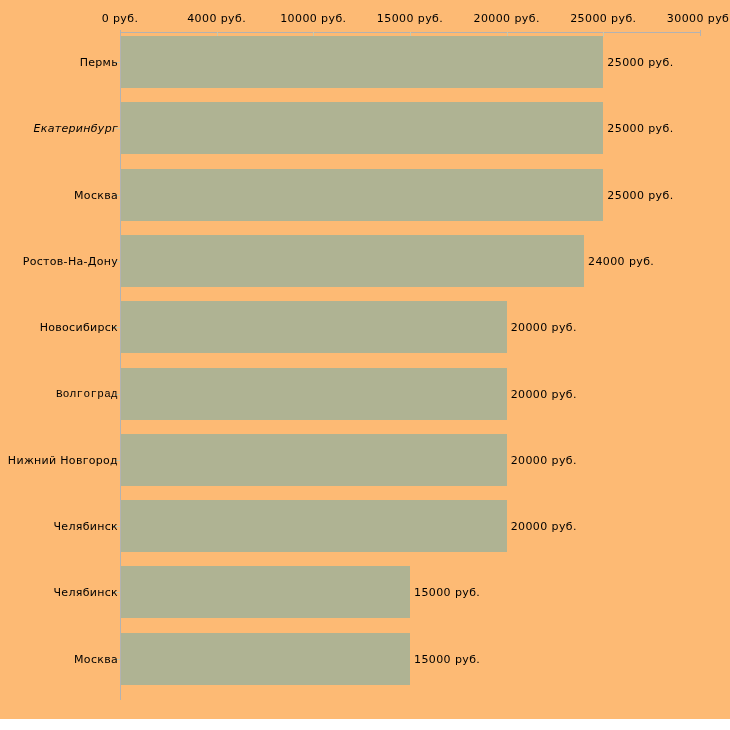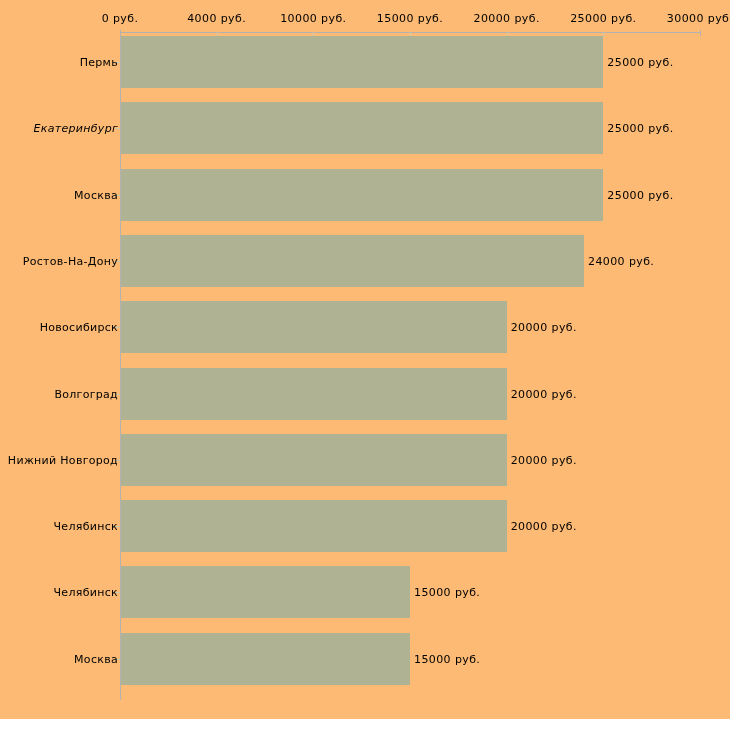--- a/index.html
+++ b/index.html
@@ -133,21 +133,21 @@
       <div class="cat-tick" style="top: 592.4px;"></div>
       <div class="cat-tick" style="top: 658.7px;"></div>
     </div>
 
   <div id="cat-labels">
       <div class="cat-label" style="top: 62px;">Пермь</div>
       <div class="cat-label" style="top: 128.3px; font-style: italic;">Екатеринбург</div>
       <div class="cat-label" style="top: 194.6px;">Москва</div>
       <div class="cat-label" style="top: 260.9px; padding-left: 36px;">Ростов-На-Дону</div>
       <div class="cat-label" style="top: 327.2px;">Новосибирск</div>
-      <div class="cat-label" style="top: 393.5px;">Волгоград</div>
+      <div class="cat-label" style="top: 393.5px; font-family: Liberation Mono, monospace;">Волгоград</div>
       <div class="cat-label" style="top: 459.8px;">Нижний Новгород</div>
       <div class="cat-label" style="top: 526.1px;">Челябинск</div>
       <div class="cat-label" style="top: 592.4px;">Челябинск</div>
       <div class="cat-label" style="top: 658.7px;">Москва</div>
     </div>
 
   <div id="bars">
       <div class="bar" title="Пермь: 25000 руб." style="top: 36px; height: 52px; width: 482.333px; background: rgb(175, 179, 147);"></div>
       <div class="bar-value" style="left: 607.333px; top: 62px;">25000 руб.</div>
       <div class="bar" title="Екатеринбург: 25000 руб." style="top: 102.3px; height: 52px; width: 482.333px; background: rgb(175, 179, 147);"></div>

